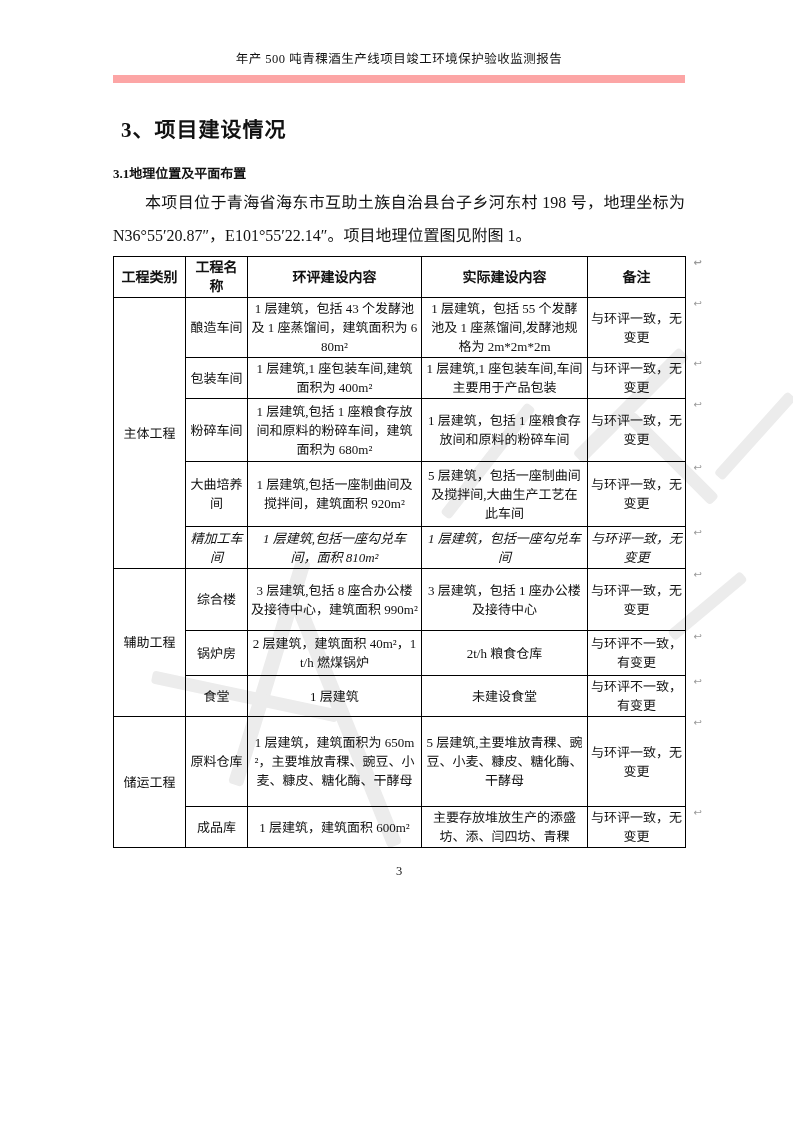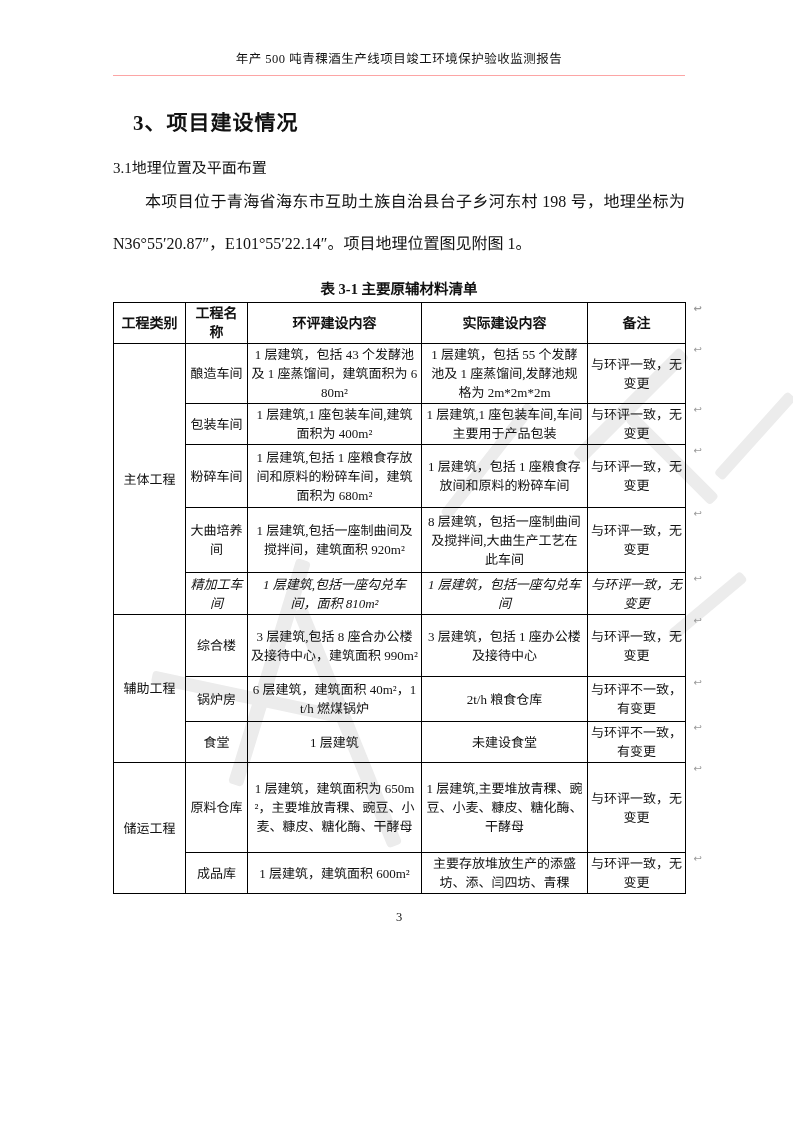--- a/index.html
+++ b/index.html
@@ -5,25 +5,25 @@
   html,body{margin:0;padding:0;background:#fff;}
   body{font-family:"Liberation Serif","DejaVu Serif",serif;color:#111;}
   .page{position:relative;width:793px;height:1122px;background:#fff;overflow:hidden;box-sizing:border-box;}
 
   
   .wm{position:absolute;inset:0;z-index:0;pointer-events:none;}
   .wm .bar{position:absolute;background:#ececec;border-radius:4px;}
 
   .content{position:relative;z-index:1;padding:0 108px 0 113px;box-sizing:border-box;}
 
-  .running-header{width:100%;padding-top:48px;padding-bottom:8px;border-bottom:1px solid #fca5a5;
+  .running-header{width:100%;padding-top:48px;padding-bottom:8px;border-bottom:8px solid #fca5a5;
     text-align:center;font-size:12.5px;letter-spacing:.5px;}
-  h1.sec{font-size:21px;font-weight:bold;margin:30px 0 0 20px;letter-spacing:1px;}
-  h2.sub{font-size:15px;font-weight:normal;margin:20px 0 4px 0;}
-  p.body-p{font-size:16px;line-height:42px;margin:4px 0 4px 0;text-indent:32px;text-align:justify;}
+  h1.sec{font-size:21px;font-weight:bold;margin:30px 0 0 8px;letter-spacing:1px;}
+  h2.sub{font-size:13px;font-weight:bold;margin:20px 0 4px 0;}
+  p.body-p{font-size:16px;line-height:33px;margin:4px 0 4px 0;text-indent:32px;text-align:justify;}
 
   .table-title{text-align:center;font-weight:bold;font-size:14.5px;margin:12px 0 4px 0;}
 
   table.main{border-collapse:collapse;table-layout:fixed;width:572px;font-size:13px;line-height:19px;}
   table.main td{border:1px solid #000;text-align:center;vertical-align:middle;padding:1px 3px;
     box-sizing:border-box;word-break:break-all;}
   table.main tr.hd td{font-weight:bold;font-size:14px;}
   td.remark-cell{position:relative;}
   span.mark{position:absolute;right:-17px;top:1px;color:#9a9a9a;font-size:10px;line-height:10px;
     font-family:"DejaVu Sans",sans-serif;}
@@ -47,21 +47,20 @@
 
   <div class="content">
     <div class="running-header">
       <span>年产 500 吨青稞酒生产线项目竣工环境保护验收监测报告</span>
     </div>
 
     <h1 class="sec">3、项目建设情况</h1>
     <h2 class="sub">3.1地理位置及平面布置</h2>
     <p class="body-p">本项目位于青海省海东市互助土族自治县台子乡河东村 198 号，地理坐标为N36°55′20.87″，E101°55′22.14″。项目地理位置图见附图 1。</p>
 
-    <div class="table-title">表 3-1  主要原辅材料清单</div>
 
     <table class="main" id="main-table">
       <colgroup>
         <col style="width:72px">
           <col style="width:62px">
           <col style="width:174px">
         <col style="width:166px">
           <col style="width:98px">
       </colgroup>
       <tbody id="main-table-body">
@@ -87,53 +86,53 @@
           </tr>
           <tr style="height: 63px;">
             <td>粉碎车间</td>
             <td>1 层建筑,包括 1 座粮食存放间和原料的粉碎车间，建筑面积为 680m²</td>
             <td>1 层建筑，包括 1 座粮食存放间和原料的粉碎车间</td>
             <td class="remark-cell">与环评一致，无变更<span class="mark">↩</span></td>
           </tr>
           <tr style="height: 65px;">
             <td>大曲培养间</td>
             <td>1 层建筑,包括一座制曲间及搅拌间，建筑面积 920m²</td>
-            <td>8 层建筑，包括一座制曲间及搅拌间,大曲生产工艺在此车间</td>
+            <td>5 层建筑，包括一座制曲间及搅拌间,大曲生产工艺在此车间</td>
             <td class="remark-cell">与环评一致，无变更<span class="mark">↩</span></td>
           </tr>
           <tr style="height: 42px; font-style: italic;">
             <td>精加工车间</td>
             <td>1 层建筑,包括一座勾兑车间，面积 810m²</td>
             <td>1 层建筑，包括一座勾兑车间</td>
             <td class="remark-cell">与环评一致，无变更<span class="mark">↩</span></td>
           </tr>
           <tr style="height: 62px;">
             <td rowspan="3">辅助工程</td>
             <td>综合楼</td>
             <td>3 层建筑,包括 8 座合办公楼及接待中心，建筑面积 990m²</td>
             <td>3 层建筑，包括 1 座办公楼及接待中心</td>
             <td class="remark-cell">与环评一致，无变更<span class="mark">↩</span></td>
           </tr>
           <tr style="height: 45px;">
             <td>锅炉房</td>
-            <td>6 层建筑，建筑面积 40m²，1t/h 燃煤锅炉</td>
+            <td>2 层建筑，建筑面积 40m²，1t/h 燃煤锅炉</td>
             <td>2t/h 粮食仓库</td>
             <td class="remark-cell">与环评不一致，有变更<span class="mark">↩</span></td>
           </tr>
           <tr style="height: 38px;">
             <td>食堂</td>
             <td>1 层建筑</td>
             <td>未建设食堂</td>
             <td class="remark-cell">与环评不一致，有变更<span class="mark">↩</span></td>
           </tr>
           <tr style="height: 90px;">
             <td rowspan="2">储运工程</td>
             <td>原料仓库</td>
             <td>1 层建筑，建筑面积为 650m²，主要堆放青稞、豌豆、小麦、糠皮、糖化酶、干酵母</td>
-            <td>1 层建筑,主要堆放青稞、豌豆、小麦、糠皮、糖化酶、干酵母</td>
+            <td>5 层建筑,主要堆放青稞、豌豆、小麦、糠皮、糖化酶、干酵母</td>
             <td class="remark-cell">与环评一致，无变更<span class="mark">↩</span></td>
           </tr>
           <tr style="height: 37px;">
             <td>成品库</td>
             <td>1 层建筑，建筑面积 600m²</td>
             <td>主要存放堆放生产的添盛坊、添、闫四坊、青稞</td>
             <td class="remark-cell">与环评一致，无变更<span class="mark">↩</span></td>
           </tr>
         </tbody>
     </table>

